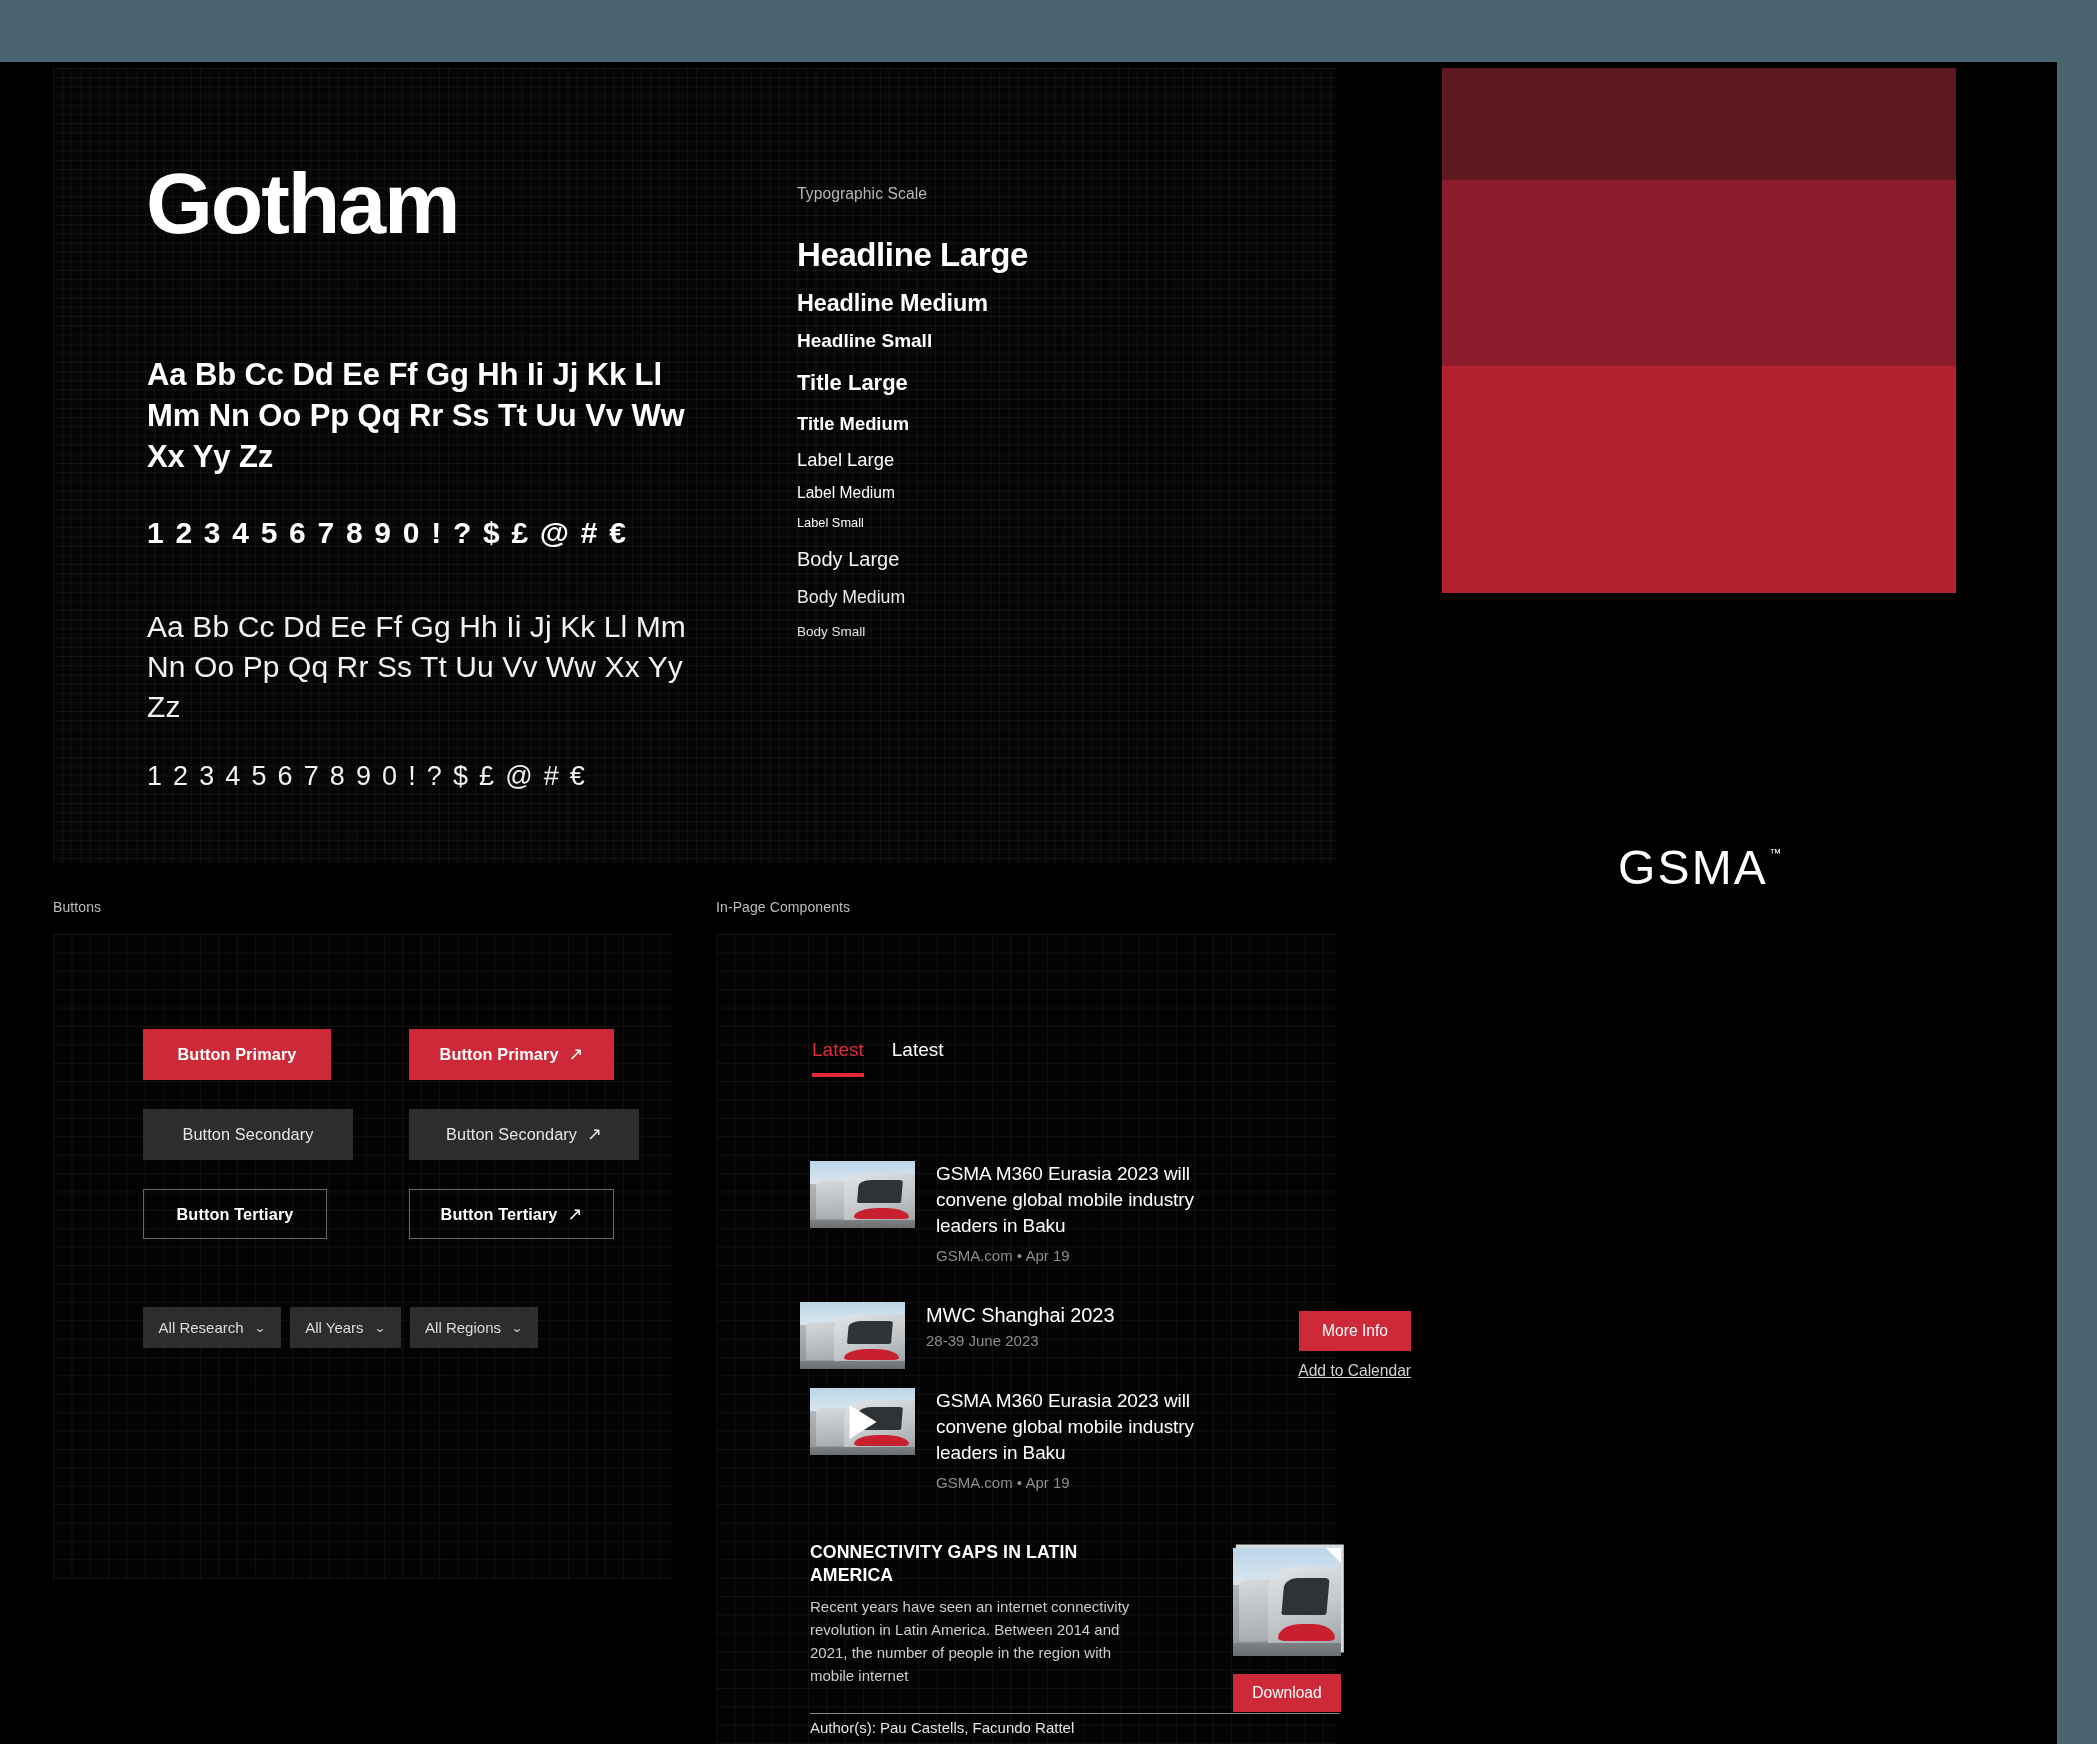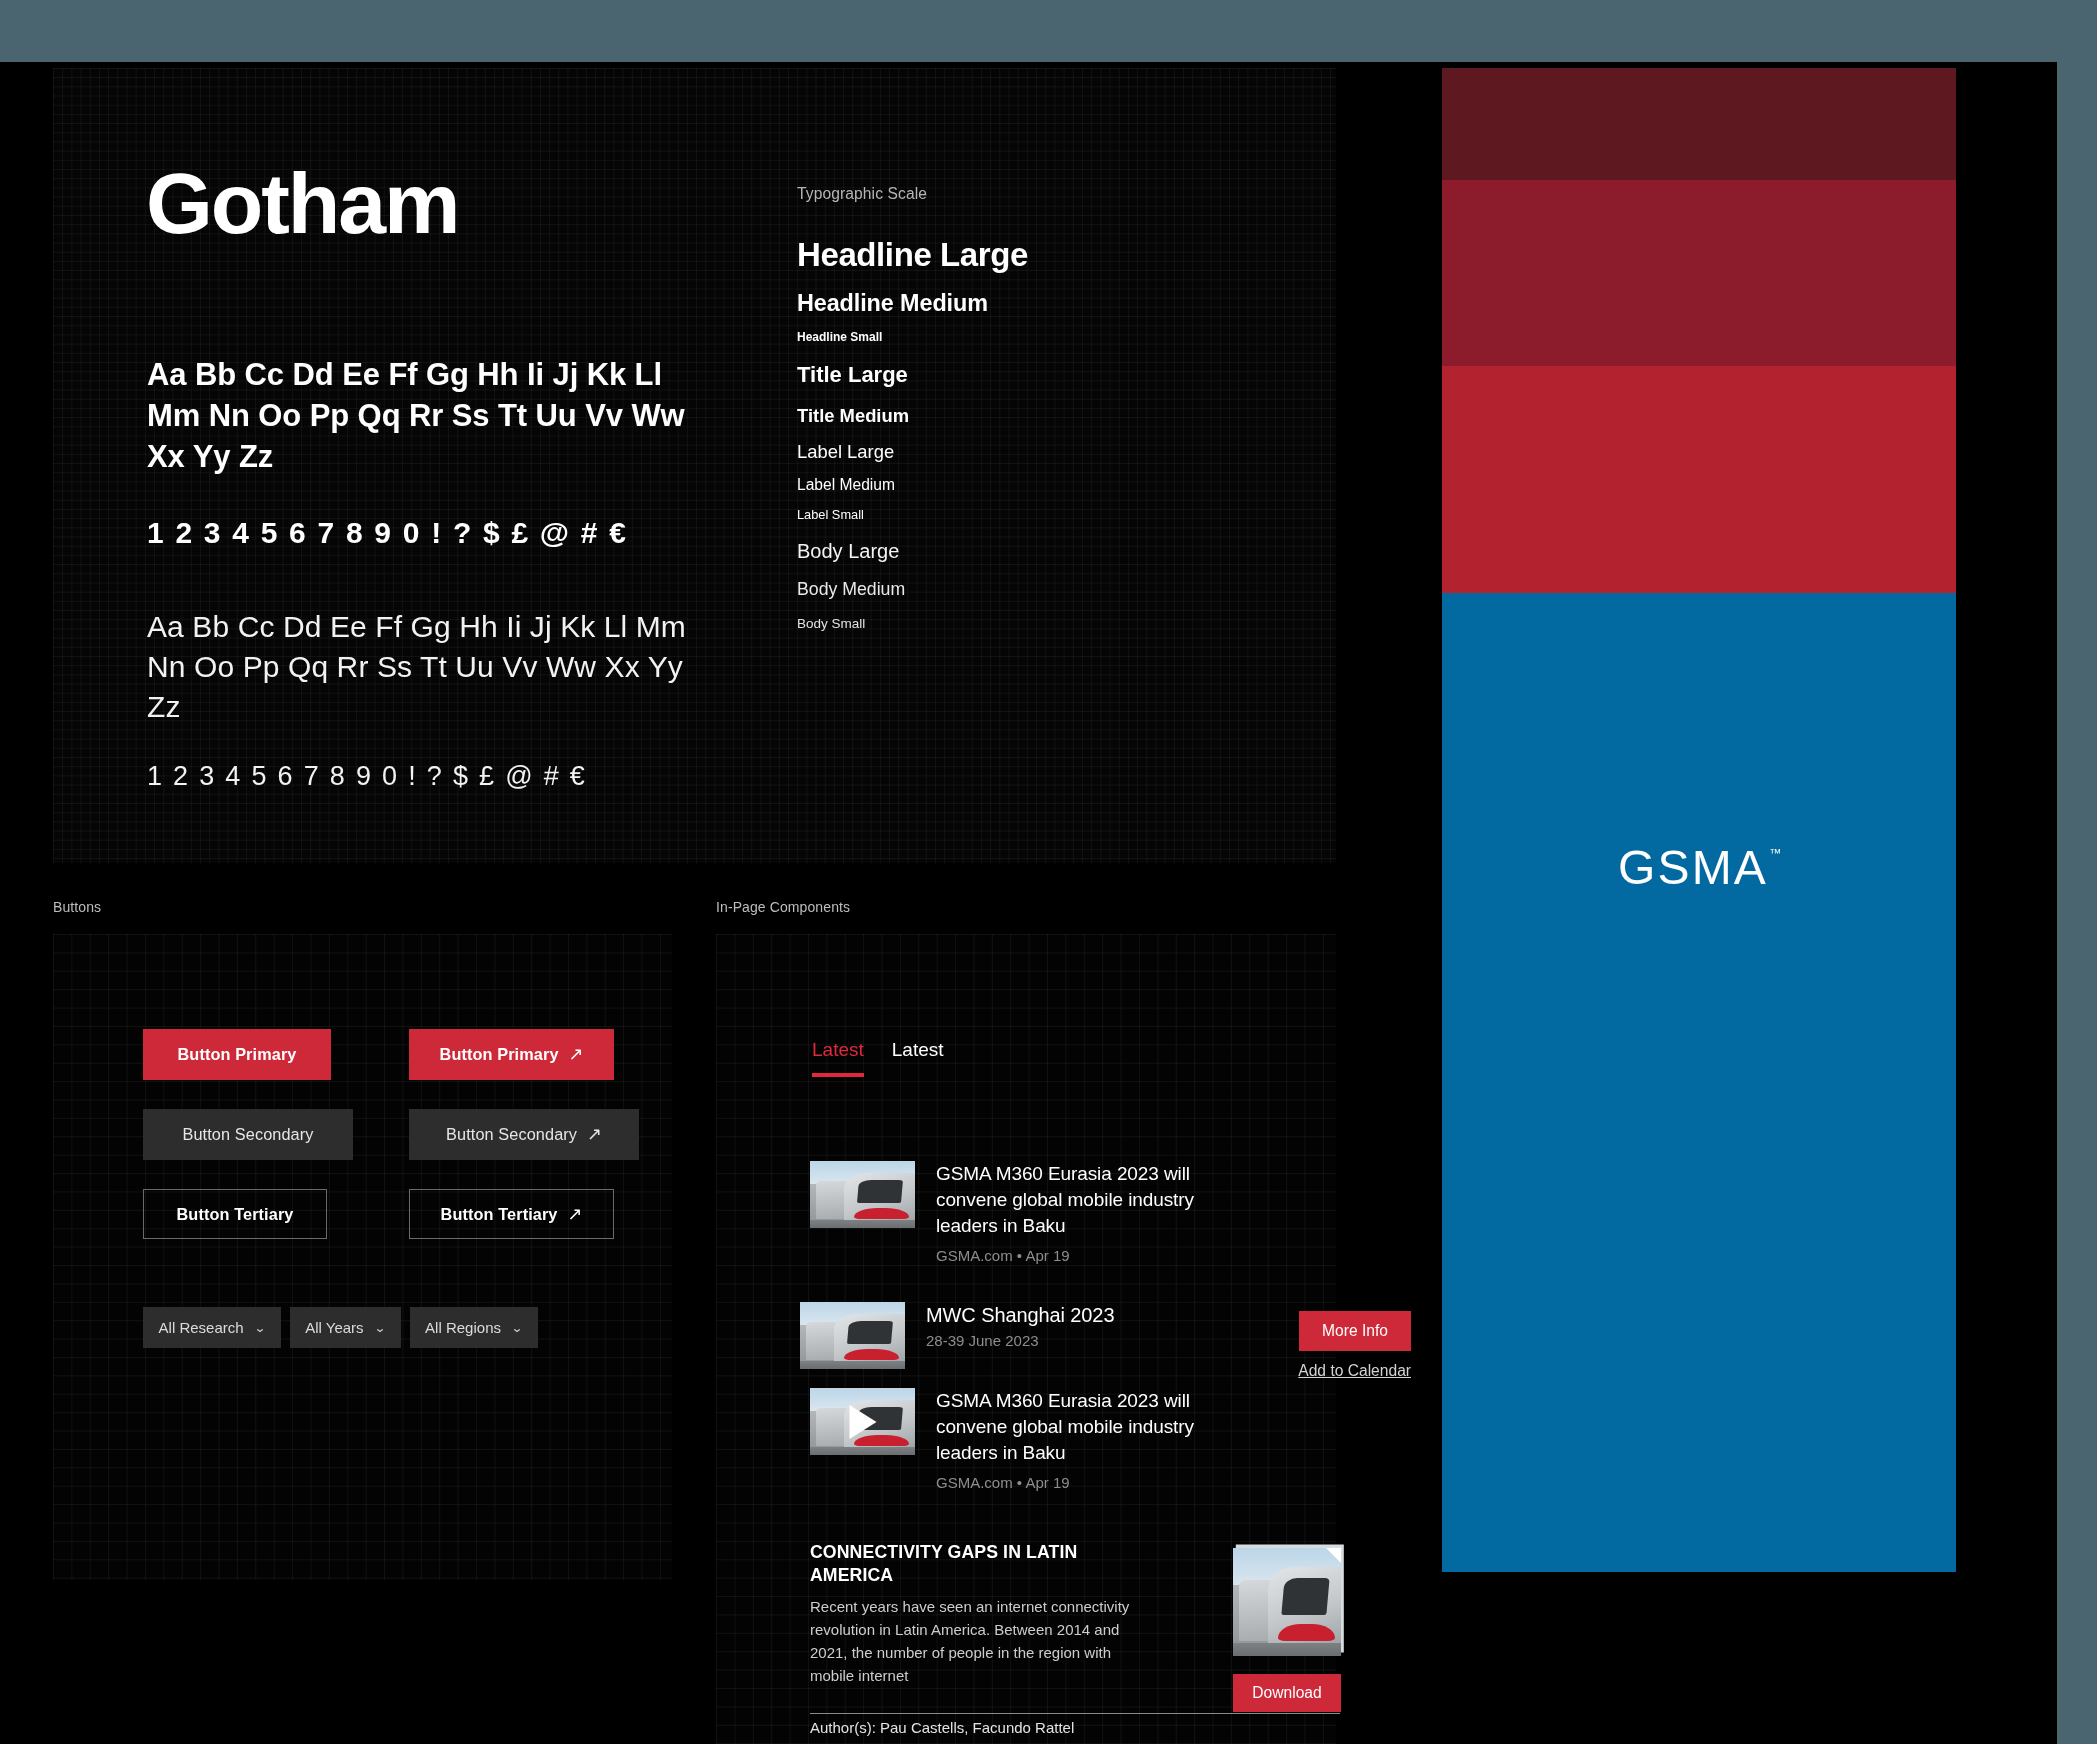--- a/index.html
+++ b/index.html
@@ -118,21 +118,21 @@
   .scale-caption {
     font-size: 15.6px;
     color: #b6b6b6;
     font-weight: 400;
     margin-bottom: 33px;
     letter-spacing: 0.1px;
   }
   .scale-row { color: #ffffff; }
   .sr-hl { font-size: 33px; font-weight: 700; margin-bottom: 15.6px; letter-spacing: -0.4px; }
   .sr-hm { font-size: 23.4px; font-weight: 700; margin-bottom: 13.5px; letter-spacing: -0.1px; }
-  .sr-hs { font-size: 12px; font-weight: 700; margin-bottom: 18.4px; }
+  .sr-hs { font-size: 19px; font-weight: 700; margin-bottom: 18.4px; }
   .sr-tl { font-size: 22px; font-weight: 700; margin-bottom: 17px; }
   .sr-tm { font-size: 18.4px; font-weight: 700; margin-bottom: 14px; }
   .sr-ll { font-size: 18.4px; font-weight: 500; margin-bottom: 12.8px; }
   .sr-lm { font-size: 15.6px; font-weight: 500; margin-bottom: 12.8px; }
   .sr-ls { font-size: 12.8px; font-weight: 500; margin-bottom: 18.4px; }
   .sr-bl { font-size: 20px; font-weight: 400; margin-bottom: 15.6px; color:#f4f4f4;}
   .sr-bm { font-size: 17.7px; font-weight: 300; margin-bottom: 15.6px; color:#eaeaea;}
   .sr-bs { font-size: 13.5px; font-weight: 300; color:#e2e2e2;}
 
   
@@ -493,21 +493,21 @@
       <div class="scale-row sr-bl">Body Large</div>
       <div class="scale-row sr-bm">Body Medium</div>
       <div class="scale-row sr-bs">Body Small</div>
     </div>
   </div>
 
   <div class="brand-panel">
     <div class="swatch sw1" style="background:#5e1820"></div>
     <div class="swatch sw2" style="background:#8c1c2b"></div>
     <div class="swatch sw3" style="background:#b2222f"></div>
-    <div class="swatch sw4" style="background:#0369a1">
+    <div class="swatch sw4" style="background:#000000">
       <div class="gsma-logo">
         <span>GSMA</span><span class="tm">™</span>
       </div>
     </div>
   </div>
 
   <div class="section-label" id="lbl-buttons">Buttons</div>
   <div class="section-label" id="lbl-components">In-Page Components</div>
 
   <div class="buttons-panel grid">

